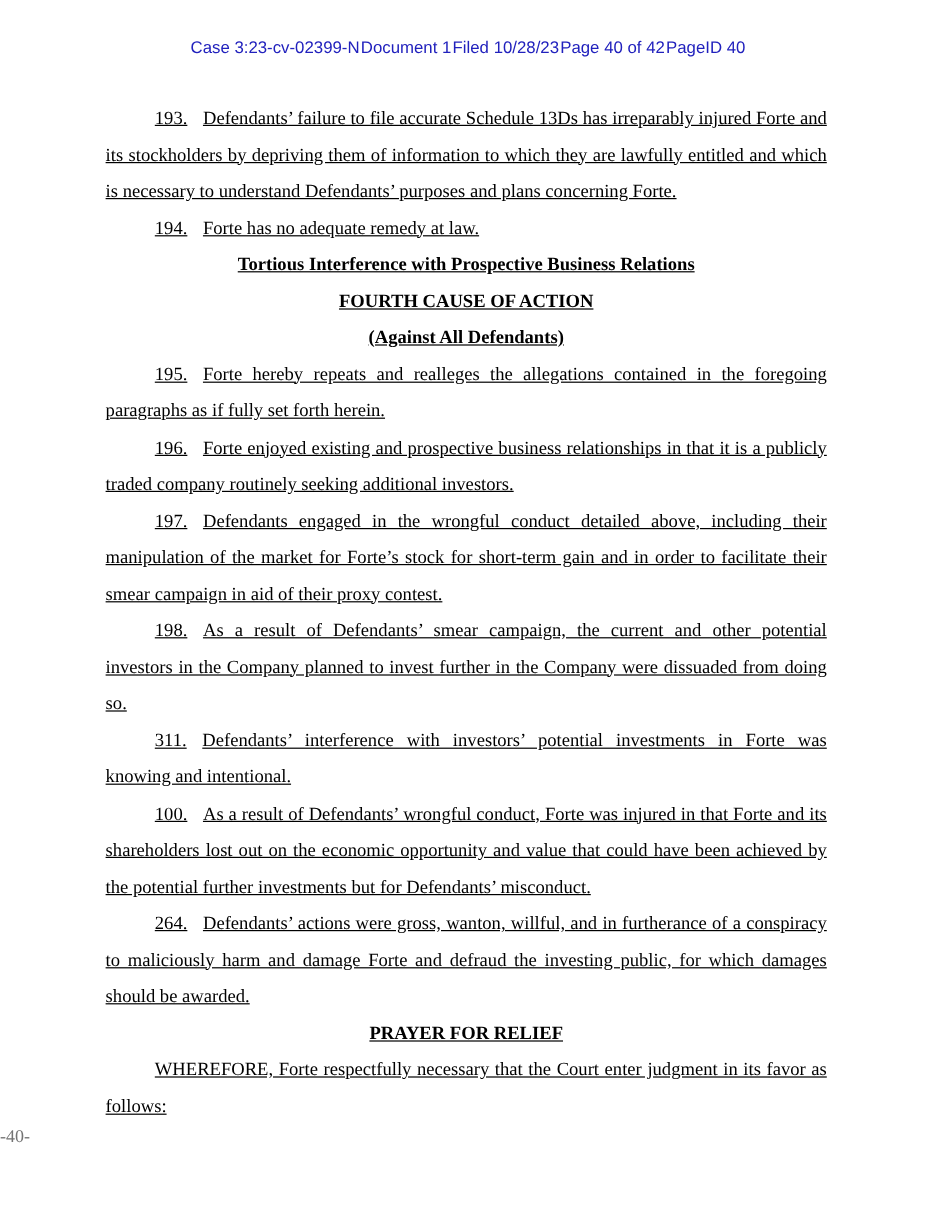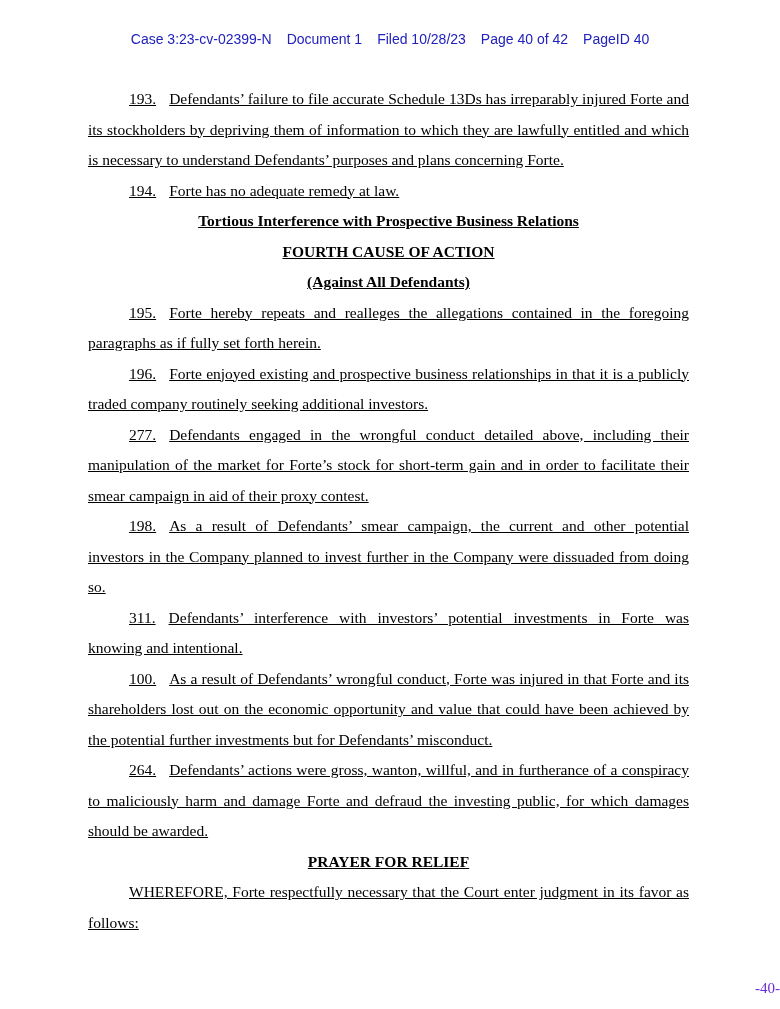--- a/index.html
+++ b/index.html
@@ -11,21 +11,21 @@
     width: 780px;
     height: 1009px;
     overflow: hidden;
     font-family: "Liberation Serif", "DejaVu Serif", serif;
     color: #000000;
   }
   .stamp {
     margin-top: 30px;
     display: flex;
     justify-content: center;
-    gap: 15px;
+    gap: 1px;
     font-family: "Liberation Sans", "DejaVu Sans", sans-serif;
     font-size: 14px;
     line-height: 18px;
     color: #2121bd;
     white-space: nowrap;
   }
   .doc {
     margin: 36px 88px 0 88px;
     width: 601px;
     font-size: 15.5px;
@@ -40,25 +40,24 @@
   }
   .doc p.heading {
     text-align: center;
     text-indent: 0;
     font-weight: bold;
   }
   .pnum {
     margin-right: 13px;
   }
   .footer {
-    margin-top: 40px;
-    text-align: right;
+    text-align: left;
     font-size: 15px;
     line-height: 20px;
-    color: #6d28d9;
+    color: #737373;
   }
 </style>
 </head>
 <body>
 
 <div class="stamp">
   <span>Case 3:23-cv-02399-N</span>
   <span>Document 1</span>
   <span>Filed 10/28/23</span>
   <span>Page 40 of 42</span>
@@ -74,21 +73,21 @@
   <p class="heading">Tortious Interference with Prospective Business Relations</p>
 
   <p class="heading">FOURTH CAUSE OF ACTION</p>
 
   <p class="heading">(Against All Defendants)</p>
 
   <p><span class="pnum">195.</span><span>Forte hereby repeats and realleges the allegations contained in the foregoing paragraphs as if fully set forth herein.</span></p>
 
   <p><span class="pnum">196.</span><span>Forte enjoyed existing and prospective business relationships in that it is a publicly traded company routinely seeking additional investors.</span></p>
 
-  <p><span class="pnum">277.</span><span>Defendants engaged in the wrongful conduct detailed above, including their manipulation of the market for Forte’s stock for short-term gain and in order to facilitate their smear campaign in aid of their proxy contest.</span></p>
+  <p><span class="pnum">197.</span><span>Defendants engaged in the wrongful conduct detailed above, including their manipulation of the market for Forte’s stock for short-term gain and in order to facilitate their smear campaign in aid of their proxy contest.</span></p>
 
   <p><span class="pnum">198.</span><span>As a result of Defendants’ smear campaign, the current and other potential investors in the Company planned to invest further in the Company were dissuaded from doing so.</span></p>
 
   <p><span class="pnum">311.</span><span>Defendants’ interference with investors’ potential investments in Forte was knowing and intentional.</span></p>
 
   <p><span class="pnum">100.</span><span>As a result of Defendants’ wrongful conduct, Forte was injured in that Forte and its shareholders lost out on the economic opportunity and value that could have been achieved by the potential further investments but for Defendants’ misconduct.</span></p>
 
   <p><span class="pnum">264.</span><span>Defendants’ actions were gross, wanton, willful, and in furtherance of a conspiracy to maliciously harm and damage Forte and defraud the investing public, for which damages should be awarded.</span></p>
 
   <p class="heading">PRAYER FOR RELIEF</p>

